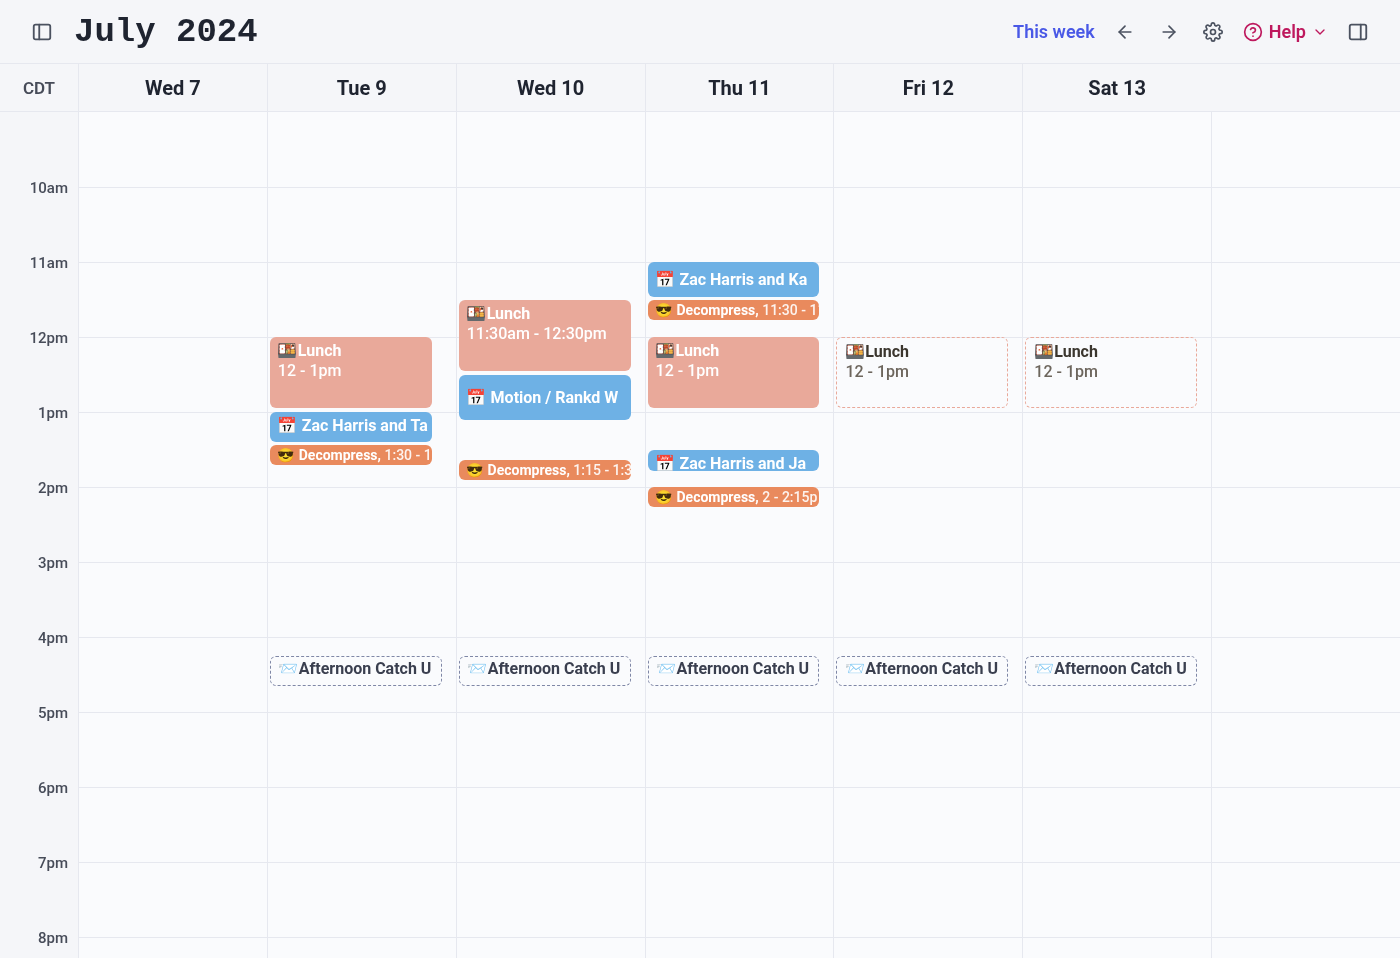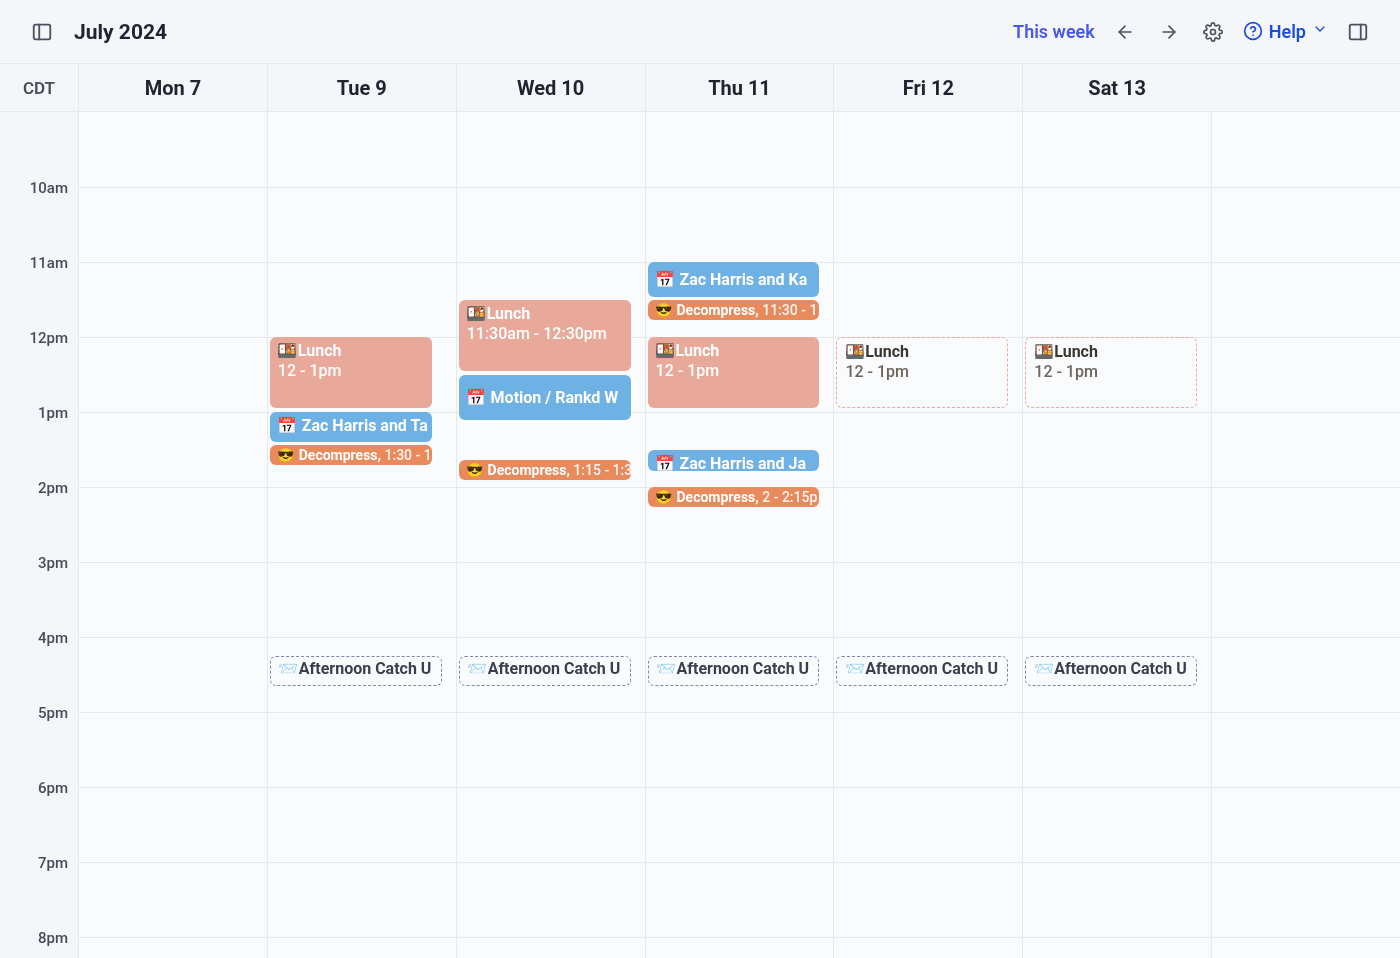--- a/index.html
+++ b/index.html
@@ -3,31 +3,31 @@
 <meta charset="utf-8">
 <style>
   * { box-sizing: border-box; margin: 0; padding: 0; }
   html, body { width: 1400px; height: 958px; font-family: -apple-system, BlinkMacSystemFont, "Segoe UI", Roboto, Helvetica, Arial, sans-serif; background:#f5f6f9; color:#2b2f36; }
   
   .header {
     display:flex; align-items:center; justify-content:space-between;
     height:64px; padding:0 28px; border-bottom:1px solid #e6e8ef;
   }
   .header-left { display:flex; align-items:center; gap:18px; }
-  .title { font-size:21px; font-weight:700; color:#1f2430; }
+  .title { font-size:34px; font-weight:700; color:#1f2430;font-family:Liberation Mono, monospace; }
   .icon-btn {
     display:inline-flex; align-items:center; justify-content:center;
     width:28px; height:28px; border-radius:6px; cursor:pointer;
     color:#4b5260;
   }
   .header-right { display:flex; align-items:center; gap:16px; }
   .this-week { color:#4958e6; font-size:18px; font-weight:600; cursor:pointer; }
   .help-btn {
-    display:inline-flex; align-items:flex-start; gap:6px; font-size:18px;
-    font-weight:600; color:#1d4ed8; cursor:pointer;
+    display:inline-flex; align-items:center; gap:6px; font-size:18px;
+    font-weight:600; color:#be185d; cursor:pointer;
   }
   
   .dayheader-row {
     display:grid;
     grid-template-columns:78px repeat(7, 1fr);
     height:48px;
     border-bottom:1px solid #e6e8ef;
   }
   .tzcell {
     display:flex; align-items:center; justify-content:center;
@@ -148,21 +148,21 @@
       <svg width="22" height="22" viewBox="0 0 24 24" fill="none" stroke="currentColor" stroke-width="2" stroke-linecap="round" stroke-linejoin="round">
           <rect x="3" y="4" width="18" height="16" rx="2"></rect>
           <line x1="15" y1="4" x2="15" y2="20"></line>
         </svg>
     </span>
   </div>
 </div>
 
 <div class="dayheader-row">
   <div class="tzcell">CDT</div>
-  <div class="daycell">Mon 7</div>
+  <div class="daycell">Wed 7</div>
   <div class="daycell">Tue 9</div>
   <div class="daycell">Wed 10</div>
   <div class="daycell">Thu 11</div>
   <div class="daycell">Fri 12</div>
   <div class="daycell">Sat 13</div>
 </div>
 
 <div class="grid-wrap">
   <div class="grid">
 

